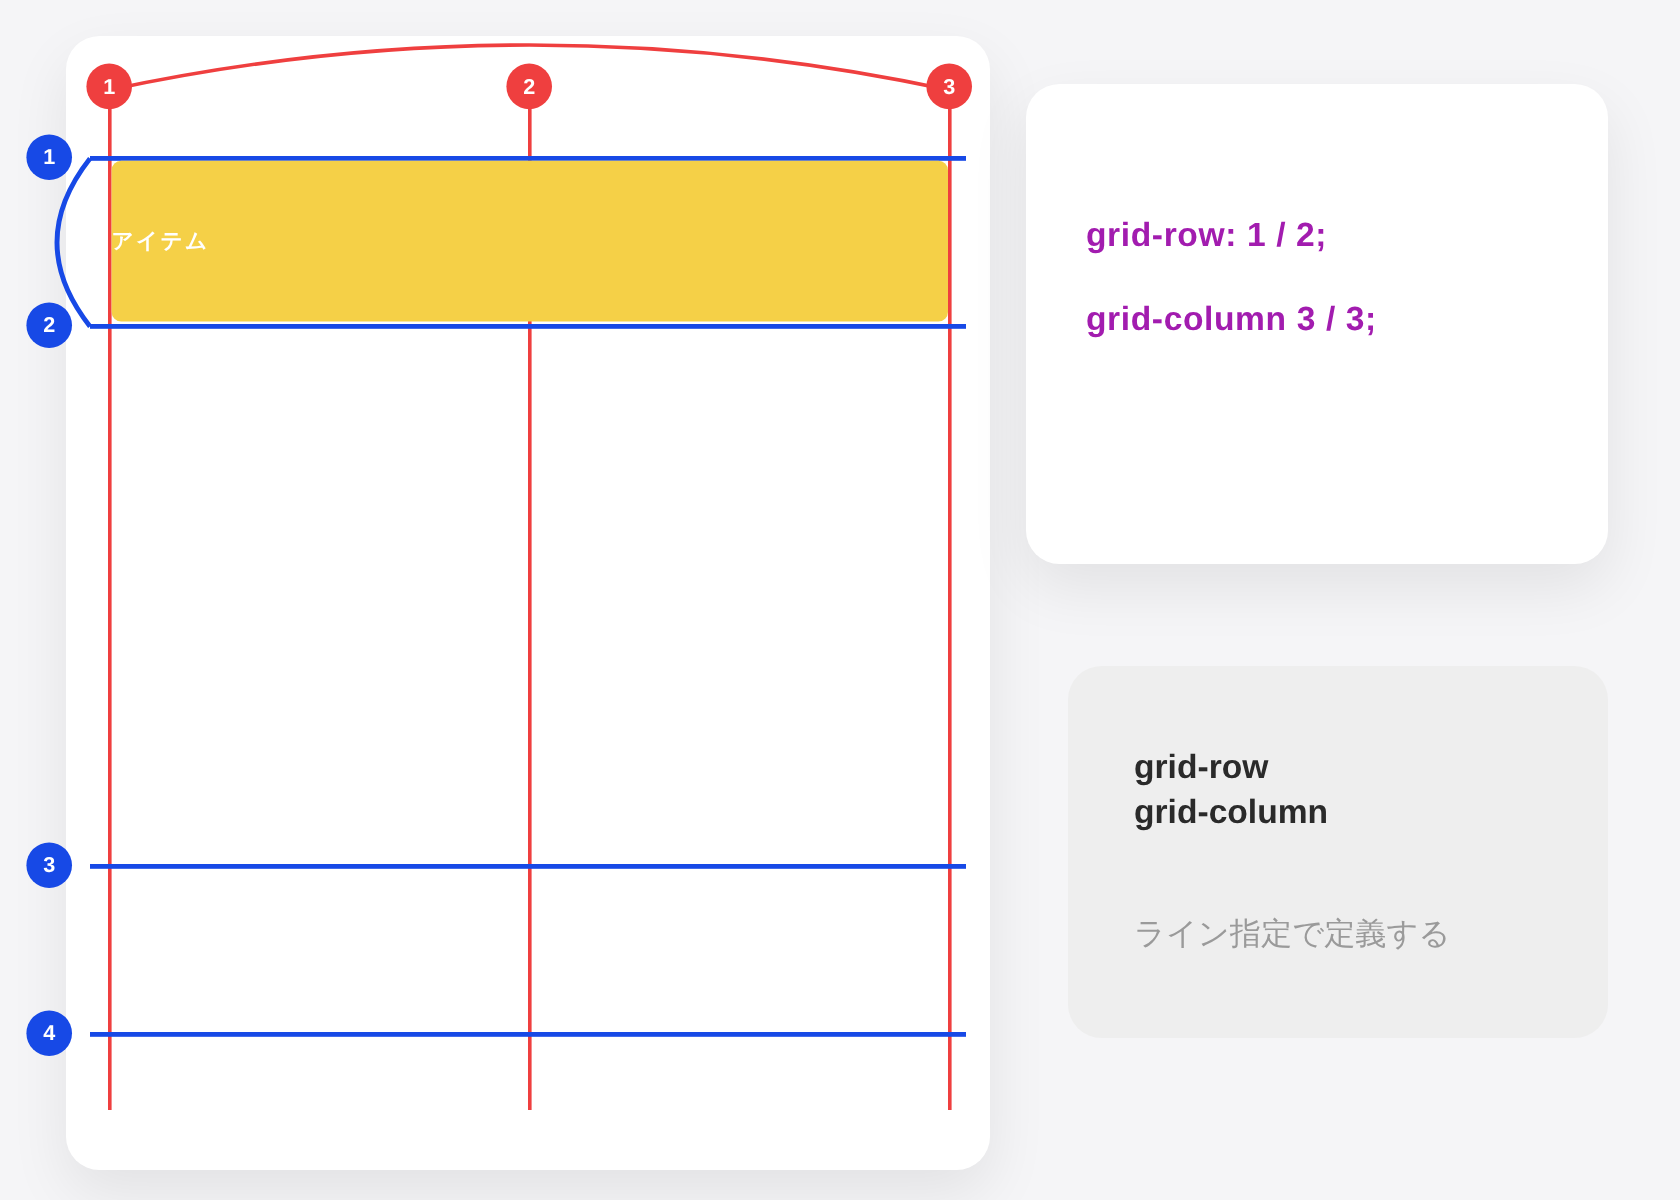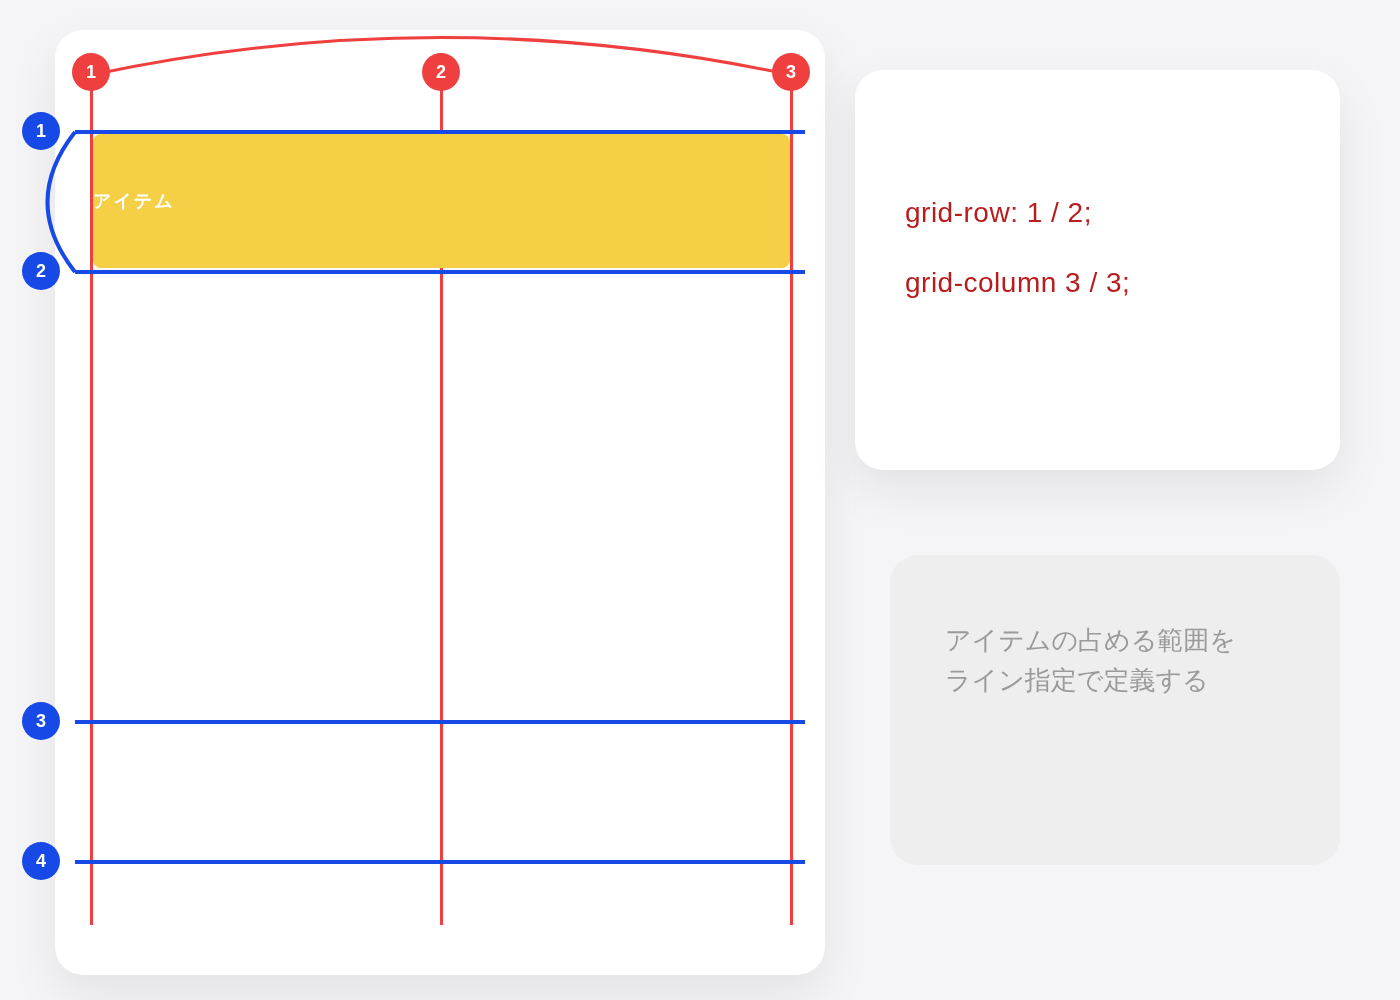--- a/index.html
+++ b/index.html
@@ -30,25 +30,24 @@
     width: 485px;
     height: 400px;
     background: #ffffff;
     border-radius: 28px;
     box-shadow: 0 20px 50px rgba(0,0,0,0.08);
     padding: 110px 50px 0 50px;
   }
 
   .code-line {
     font-size: 28px;
-    font-weight: 400;
-    color: #b91c1c;
+    font-weight: 700;
+    color: #a21caf;
     margin-bottom: 38px;
     letter-spacing: 0.5px;
-    margin-top: 17px;
   }
 
   .info-card {
     position: absolute;
     left: 890px;
     top: 555px;
     width: 450px;
     height: 310px;
     background: #eeeeee;
     border-radius: 28px;
@@ -222,17 +221,21 @@
 
   </div>
 </div>
 
 <div class="code-card">
   <div class="code-line">grid-row: 1 / 2;</div>
   <div class="code-line">grid-column 3 / 3;</div>
 </div>
 
 <div class="info-card">
+  <div class="info-title">
+    <span>grid-row</span><br>
+    <span>grid-column</span>
+  </div>
   <div class="info-desc">
-    <span>アイテムの占める範囲を</span><br>
+    <br>
     <span>ライン指定で定義する</span>
   </div>
 </div>
 
 </body></html>

